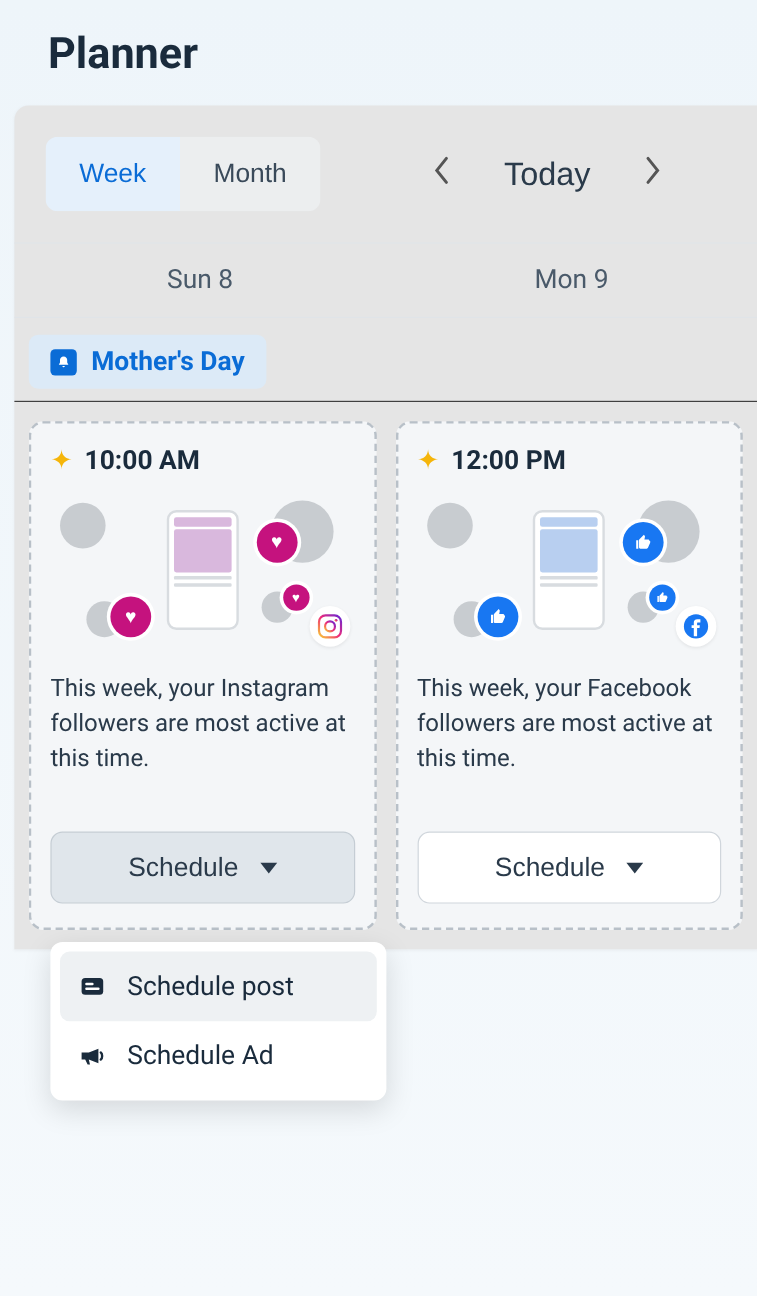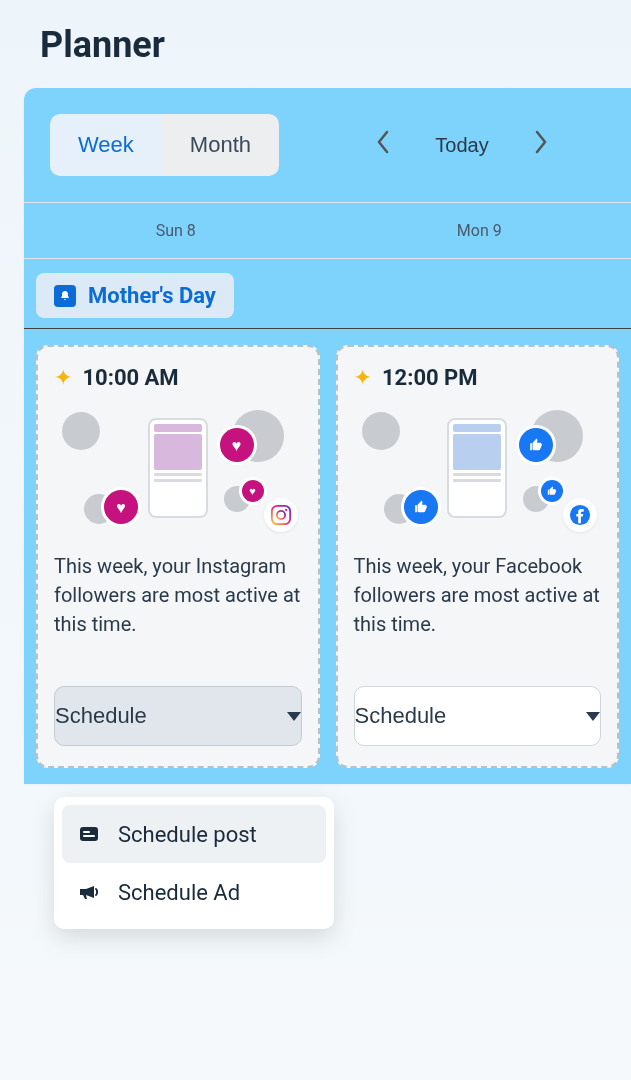--- a/index.html
+++ b/index.html
@@ -11,23 +11,23 @@
     overflow: hidden;
     color: #1a2b3c;
   }
   .page-title {
     font-size: 36px;
     font-weight: 700;
     padding: 24px 40px 22px;
     color: #1a2b3c;
   }
   .panel {
-    background: #7dd3fc;
+    background: #e5e5e5;
     border-radius: 12px 0 0 0;
-    margin-left: 24px;
+    margin-left: 12px;
     box-shadow: 0 1px 3px rgba(0,0,0,0.04);
     position: relative;
   }
   .toolbar {
     display: flex;
     align-items: center;
     padding: 26px 26px 26px 26px;
     gap: 40px;
   }
   .seg {
@@ -55,37 +55,37 @@
     flex: 1;
     justify-content: center;
   }
   .chevron {
     font-size: 24px;
     color: #555;
     padding: 8px;
     cursor: pointer;
   }
   .today-btn {
-    font-size: 20px;
+    font-size: 27px;
     color: #2a3a4a;
     background: none;
     border: none;
     cursor: pointer;
     font-weight: 400;
   }
   .day-header {
     display: flex;
     border-top: 1px solid #e0e4e8;
     border-bottom: 1px solid #e0e4e8;
   }
   .day-col {
     flex: 1;
     text-align: center;
     padding: 18px 0;
-    font-size: 16px;
+    font-size: 22px;
     color: #4a5a6a;
   }
   .event-row {
     padding: 14px 12px 10px;
     border-bottom: 1px solid #404040;
   }
   .event-pill {
     display: inline-flex;
     align-items: center;
     gap: 12px;
@@ -196,44 +196,44 @@
   .card-text {
     font-size: 20px;
     line-height: 1.45;
     color: #2a3a4a;
     margin: 10px 0 18px;
     min-height: 116px;
   }
   .schedule-btn {
     display: flex;
     align-items: center;
-    justify-content: space-between;
+    justify-content: center;
     gap: 18px;
-    padding: 16px 0;
+    padding: 16px 12px;
     border-radius: 10px;
     font-size: 22px;
     color: #2a3a4a;
     border: 1px solid #d0d6dc;
     background: #fff;
     cursor: pointer;
   }
   .schedule-btn.active {
     background: #e0e6eb;
     border-color: #c5cdd4;
   }
   .caret-down {
     width: 0; height: 0;
     border-left: 7px solid transparent;
     border-right: 7px solid transparent;
     border-top: 9px solid #2a3a4a;
   }
   .dropdown {
     position: absolute;
     left: 30px;
-    top: 468px;
+    top: 450px;
     width: 280px;
     background: #fff;
     border-radius: 10px;
     box-shadow: 0 8px 24px rgba(0,0,0,0.13);
     padding: 8px;
     z-index: 10;
   }
   .dd-item {
     display: flex;
     align-items: center;

